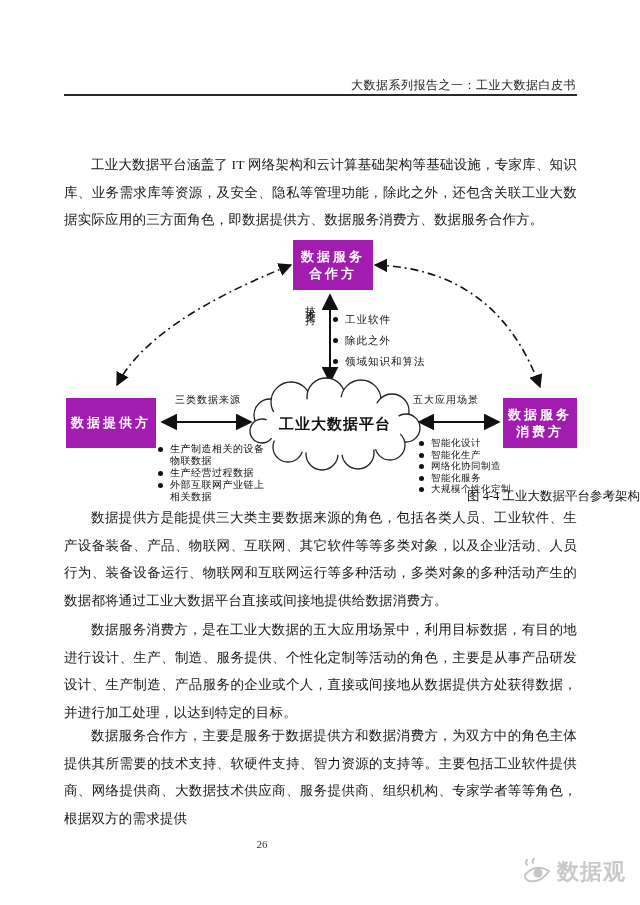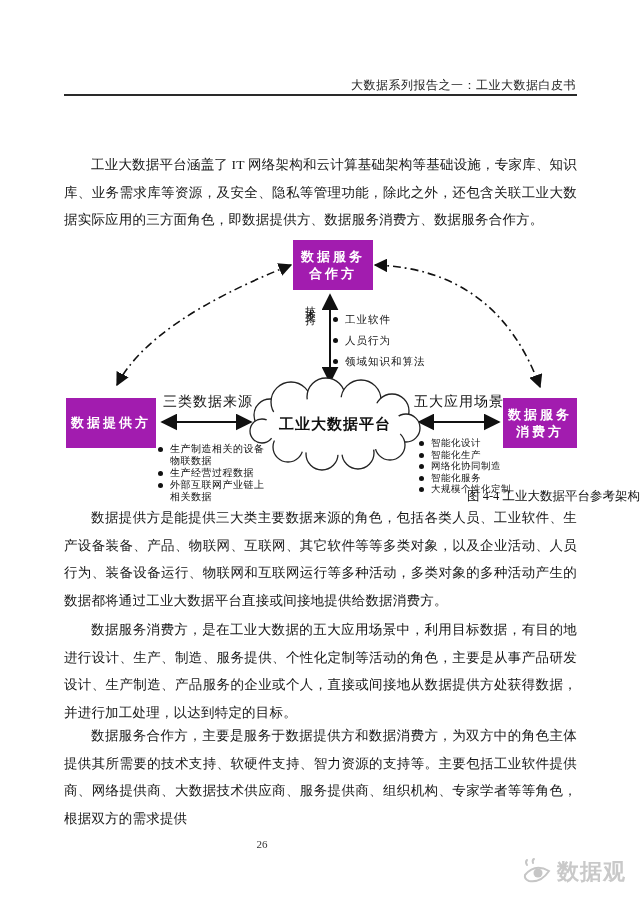--- a/index.html
+++ b/index.html
@@ -34,23 +34,23 @@
   .blist{position:absolute;font-family:"Liberation Serif","DejaVu Serif",serif;color:#111;margin-top:12px;}
   .brow{display:flex;align-items:center;}
   .dot{width:5px;height:5px;border-radius:50%;background:#111;margin-right:7px;flex:0 0 auto;}
   .nodot{width:12px;flex:0 0 auto;}
   .top-bullets{left:333px;top:62px;}
   .top-bullets .brow{height:21px;font-size:10.5px;letter-spacing:1px;}
   .left-bullets{left:158px;top:196px;}
   .left-bullets .brow{height:12px;font-size:10px;letter-spacing:.5px;}
   .right-bullets{left:419px;top:191px;}
   .right-bullets .brow{height:11.5px;font-size:9.5px;letter-spacing:.5px;}
-  .arrow-label{position:absolute;font-size:14px;color:#111;text-align:center;letter-spacing:1px;}
+  .arrow-label{position:absolute;font-size:10px;color:#111;text-align:center;letter-spacing:1px;}
   .lbl-three{left:160px;top:158px;width:96px;}
-  .lbl-five{left:413px;top:158px;width:92px;}
+  .lbl-five{left:400px;top:158px;width:92px;}
   
   .page-number{position:absolute;top:838px;left:0;width:524px;text-align:center;font-size:11px;color:#333;}
   .brand{position:absolute;top:857px;right:14px;display:flex;align-items:center;color:#c9c9c9;}
   .brand-text{font-size:22px;font-weight:bold;letter-spacing:1px;
         font-family:"Liberation Sans","DejaVu Sans",sans-serif;}
 </style>
 </head>
 <body>
 
 <div class="page">
@@ -106,21 +106,21 @@
 
     <div class="vlabel">技术支持</div>
 
     <div class="blist top-bullets">
       <div class="brow">
           <span class="dot"></span>
           <span>工业软件</span>
         </div>
       <div class="brow">
           <span class="dot"></span>
-          <span>人员行为</span>
+          <span>除此之外</span>
         </div>
       <div class="brow">
           <span class="dot"></span>
           <span>领域知识和算法</span>
         </div>
     </div>
 
     <div class="arrow-label lbl-three">三类数据来源</div>
     <div class="blist left-bullets">
       <div class="brow">

